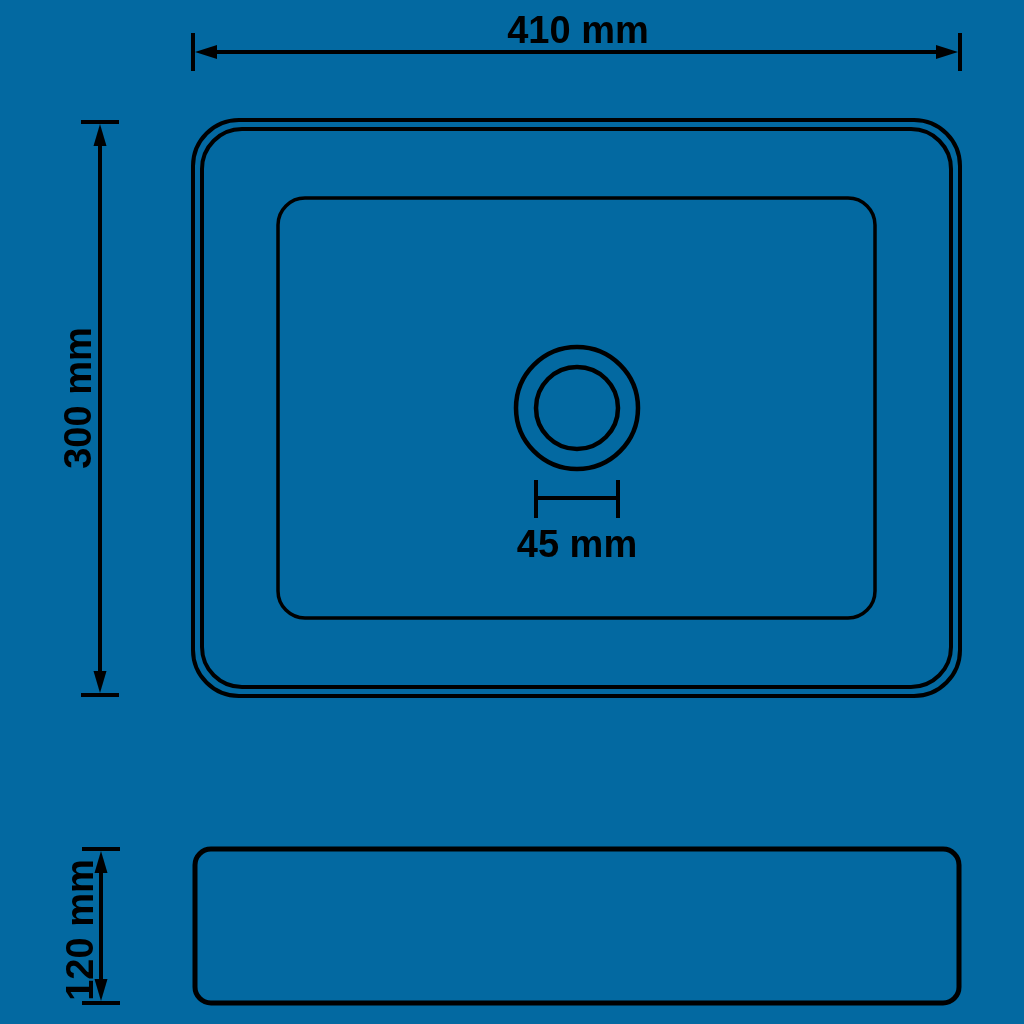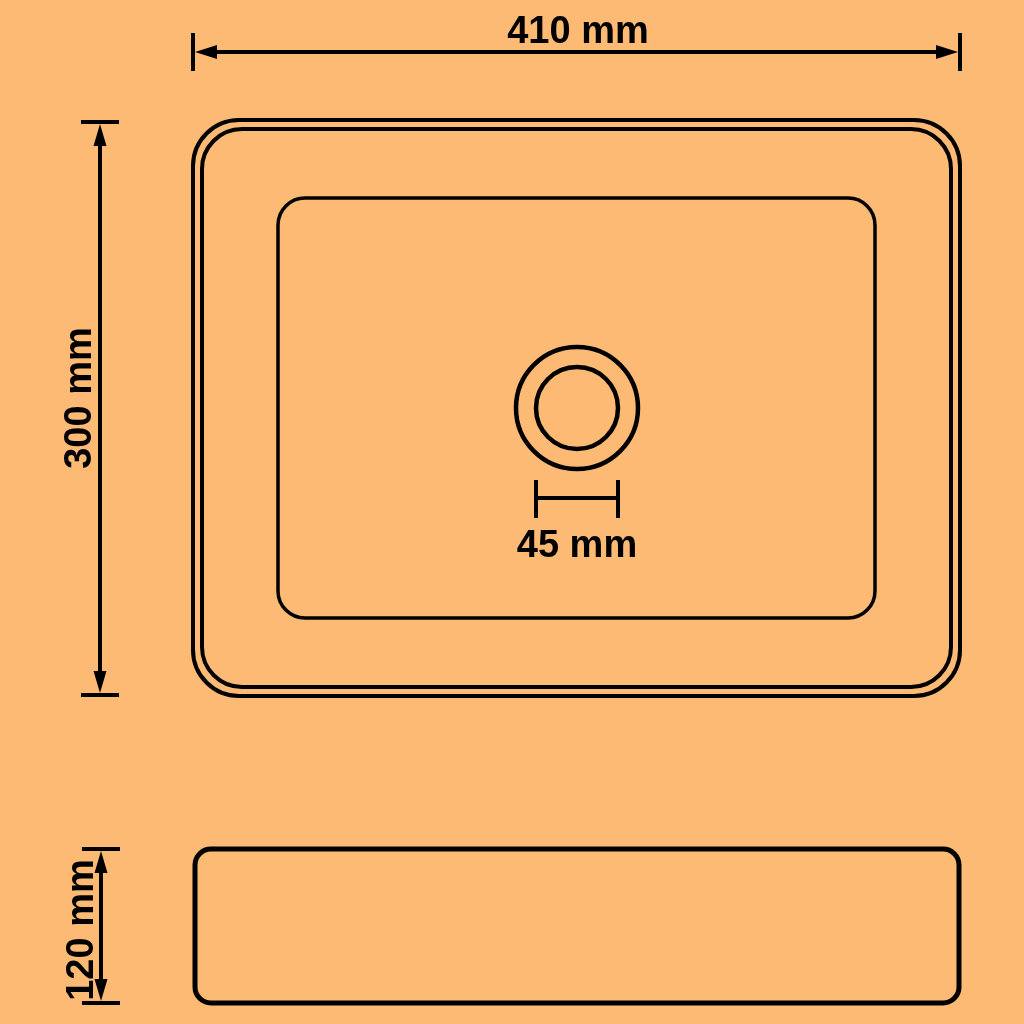--- a/index.html
+++ b/index.html
@@ -8,21 +8,21 @@
     width: 1024px;
     height: 1024px;
     background: #ffffff;
     overflow: hidden;
     font-family: "Liberation Sans", "DejaVu Sans", sans-serif;
   }
   .drawing-wrap {
     width: 1024px;
     height: 1024px;
     position: relative;
-    background: #fdba74;
+    background: #0369a1;
   }
   svg { display: block; }
   .outline {
     fill: none;
     stroke: #000000;
   }
   .dim-line {
     stroke: #000000;
     stroke-width: 4;
     fill: none;

